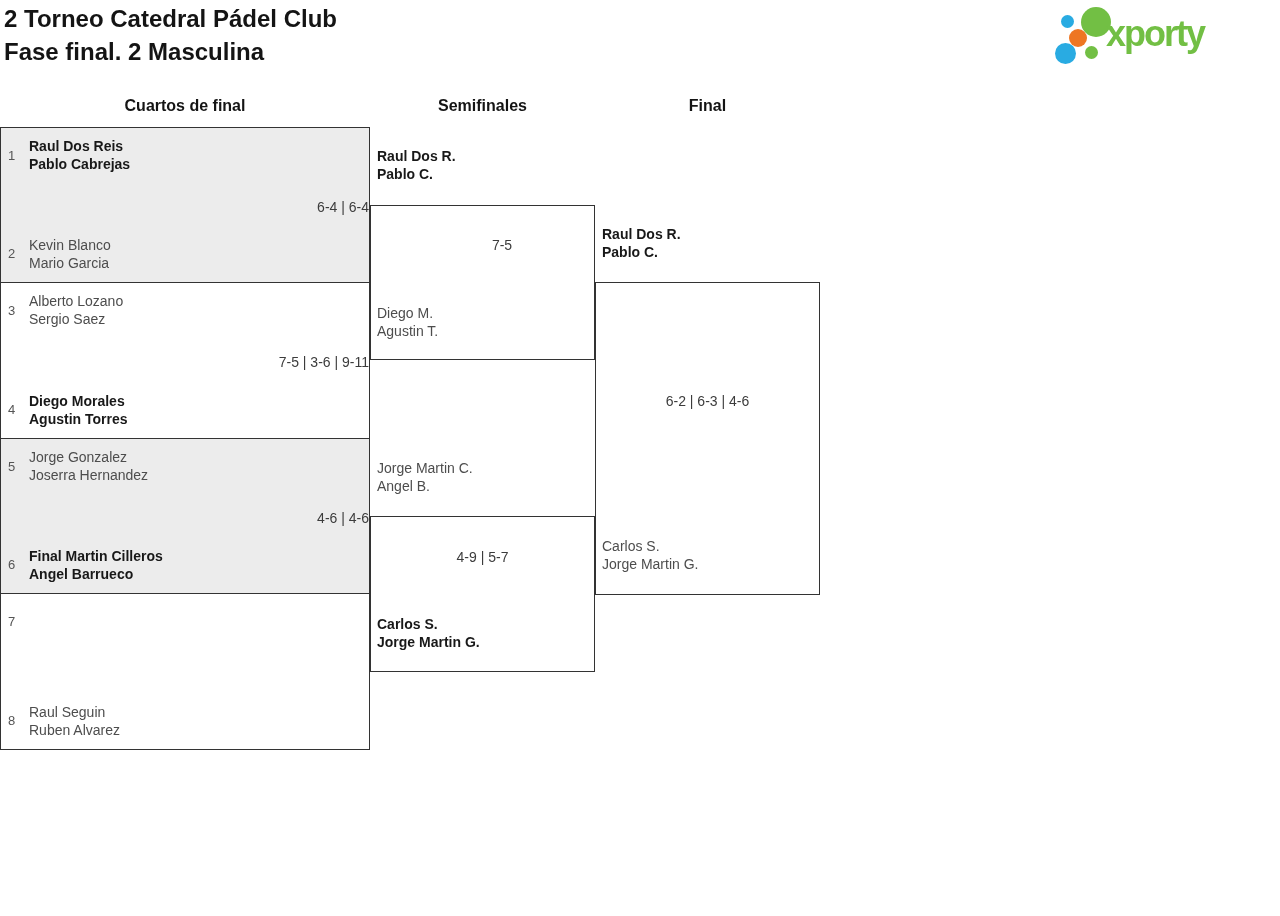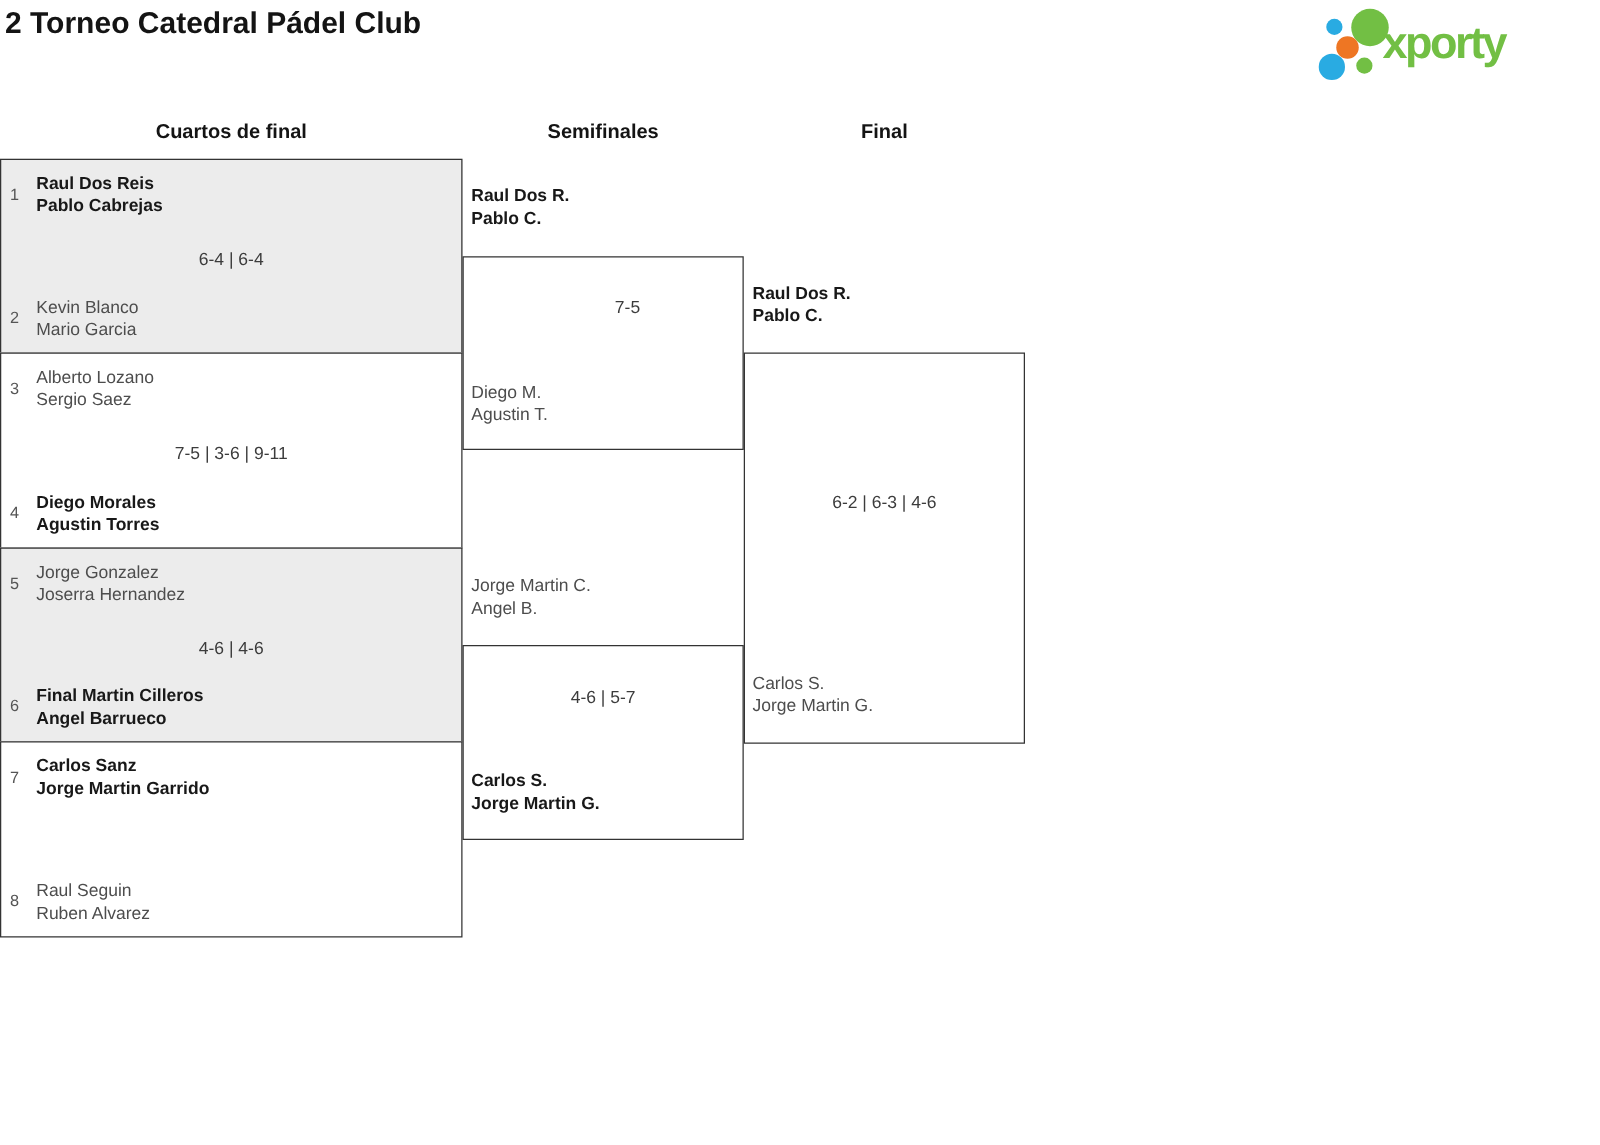--- a/index.html
+++ b/index.html
@@ -51,21 +51,21 @@
   .qf4{top:593px;height:157px;}
   .seed{position:absolute;font-size:13px;color:#555555;}
   .seed-top{left:7px;top:20px;}
   .seed-bottom{left:7px;bottom:21px;}
   .team{position:absolute;font-size:14px;line-height:18px;white-space:nowrap;}
   .team.winner{font-weight:700;color:var(--winner-text);}
   .team.loser{font-weight:400;color:var(--loser-text);}
   .team-top{left:28px;top:9px;}
   .team-bottom{left:28px;bottom:10px;margin-top:10px;}
   .score{position:absolute;left:0;right:0;text-align:center;font-size:14px;line-height:18px;color:#3c3c3c;}
-  .qf-score{top:70px;}
+  .qf-score{top:70px;text-align:right;}
   
   .rect{border:1px solid var(--box-border);background:transparent;}
   .sf1-rect{left:370px;top:205px;width:225px;height:155px;}
   .sf2-rect{left:370px;top:516px;width:225px;height:156px;}
   .f-rect{left:595px;top:282px;width:225px;height:313px;}
   
   .flabel{position:absolute;font-size:14px;line-height:18px;white-space:nowrap;}
   .flabel.winner{font-weight:700;color:var(--winner-text);}
   .flabel.loser{font-weight:400;color:var(--loser-text);}
   .sf1-top{left:377px;top:147px;}
@@ -77,20 +77,21 @@
   .fscore{position:absolute;text-align:center;font-size:14px;line-height:18px;color:#3c3c3c;}
   .sf1-score{left:370px;width:264px;top:236px;}
   .sf2-score{left:370px;width:225px;top:548px;}
   .f-score{left:595px;width:225px;top:392px;}
 </style>
 </head>
 <body>
 
 <div class="abs page-title">
   <div>2 Torneo Catedral Pádel Club</div>
+  <div>Fase final. 2 Masculina</div>
 </div>
 
 <div class="abs logo">
   <span class="dot blue d1"></span>
   <span class="dot green d2"></span>
   <span class="dot orange d3"></span>
   <span class="dot blue d4"></span>
   <span class="dot green d5"></span>
   <span class="wordmark">xporty</span>
 </div>
@@ -136,24 +137,20 @@
   <div class="score qf-score">4-6 | 4-6</div>
   <span class="seed seed-bottom">6</span>
   <div class="team team-bottom winner">
     <div>Final Martin Cilleros</div>
     <div>Angel Barrueco</div>
   </div>
 </div>
 
 <div class="abs match qf4">
   <span class="seed seed-top">7</span>
-  <div class="team team-top winner">
-    <div>Carlos Sanz</div>
-    <div>Jorge Martin Garrido</div>
-  </div>
   <span class="seed seed-bottom">8</span>
   <div class="team team-bottom loser">
     <div>Raul Seguin</div>
     <div>Ruben Alvarez</div>
   </div>
 </div>
 
 <div class="abs rect sf1-rect"></div>
 <div class="abs rect sf2-rect"></div>
 <div class="abs rect f-rect"></div>
@@ -165,21 +162,21 @@
 <div class="fscore sf1-score">7-5</div>
 <div class="flabel loser sf1-bottom">
   <div>Diego M.</div>
   <div>Agustin T.</div>
 </div>
 
 <div class="flabel loser sf2-top">
   <div>Jorge Martin C.</div>
   <div>Angel B.</div>
 </div>
-<div class="fscore sf2-score">4-6 | 5-7</div>
+<div class="fscore sf2-score">4-9 | 5-7</div>
 <div class="flabel winner sf2-bottom">
   <div>Carlos S.</div>
   <div>Jorge Martin G.</div>
 </div>
 
 <div class="flabel winner f-top">
   <div>Raul Dos R.</div>
   <div>Pablo C.</div>
 </div>
 <div class="fscore f-score">6-2 | 6-3 | 4-6</div>

